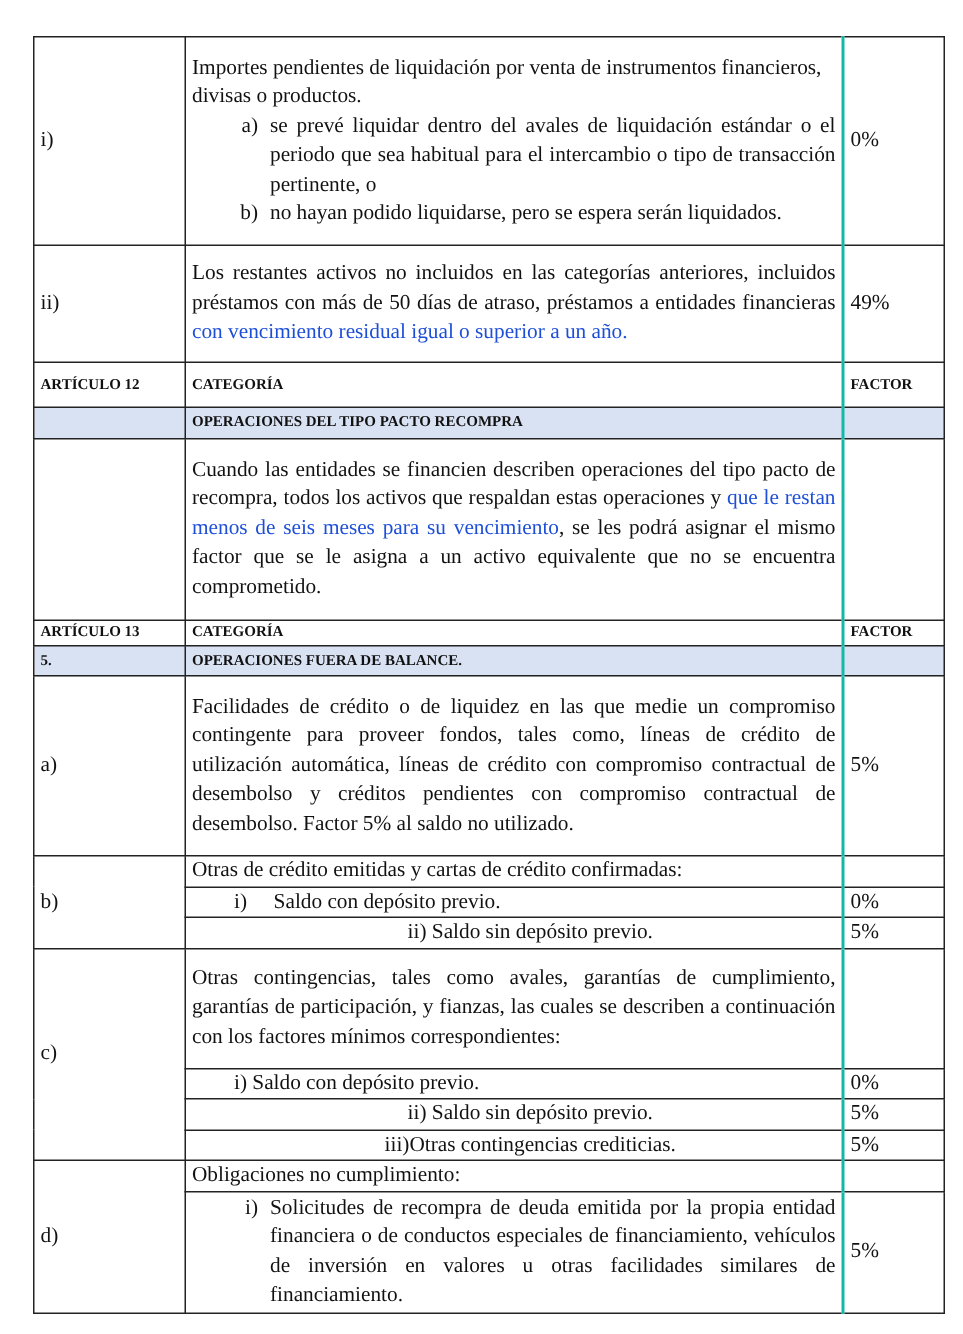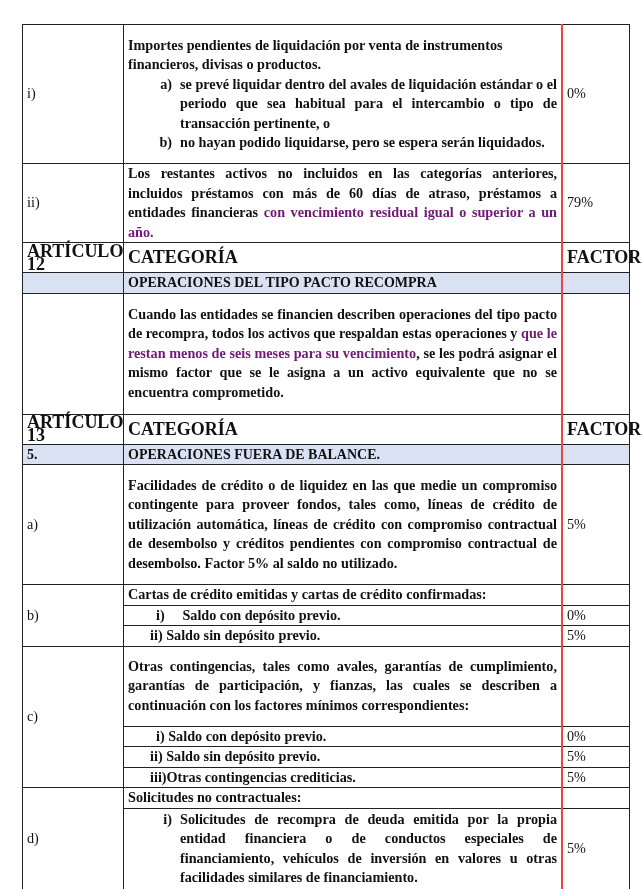--- a/index.html
+++ b/index.html
@@ -6,32 +6,32 @@
   body { width: 642px; height: 889px; position: relative; overflow: hidden;
          font-family: "Liberation Serif", "DejaVu Serif", serif; color: #111; }
   table.doc {
     position: absolute; left: 22px; top: 24px; width: 608px;
     border-collapse: collapse; table-layout: fixed;
     font-size: 14.2px; line-height: 19.5px;
   }
   table.doc td { border: 1px solid #222; padding: 0 4px; vertical-align: middle; }
   table.doc td.c1 { width: 92px; }
   table.doc td.c3 { width: 58px; }
-  table.doc td.col-sub { border-right: 2px solid #ef4444; font-weight: bold; }
+  table.doc td.col-sub { border-right: 2px solid #14b8a6; }
   .just { text-align: justify; }
-  .blue { color: #701a75; }
-  .hdr td { font-weight: bold; font-size: 18px; line-height: 13px; }
+  .blue { color: #1d4ed8; }
+  .hdr td { font-weight: bold; font-size: 10px; line-height: 13px; }
   .hdr td.mid { vertical-align: middle; }
-  .shade td { background: #d9e2f3; font-weight: bold; font-size: 14px; }
+  .shade td { background: #d9e2f3; font-weight: bold; font-size: 10px; }
   ol.alpha { list-style: none; margin: 0; padding: 0; }
   ol.alpha li { display: flex; }
   ol.alpha li .mk { width: 44px; flex: none; text-align: right; padding-right: 8px; }
   ol.alpha li .tx { flex: 1; text-align: justify; }
   .ind { padding-left: 32px !important; }
-  .ind2 { padding-left: 26px !important; }
+  .ind2 { padding-left: 26px !important; text-align: center; }
 </style>
 </head>
 <body>
 
 <table class="doc">
 
   <tbody>
       <tr style="height:139px;">
     <td class="c1">i)</td>
     <td class="col-sub">
@@ -45,62 +45,62 @@
           <span class="mk">b)</span>
           <span class="tx">no hayan podido liquidarse, pero se espera serán liquidados.</span>
         </li>
       </ol>
     </td>
     <td class="c3">0%</td>
   </tr>
 
   <tr style="height:78px;">
     <td class="c1">ii)</td>
-    <td class="col-sub just"><span>Los restantes activos no incluidos en las categorías anteriores, incluidos préstamos con más de 60 días de atraso, préstamos a entidades financieras </span><span class="blue">con vencimiento residual igual o superior a un año.</span></td>
-    <td class="c3">79%</td>
+    <td class="col-sub just"><span>Los restantes activos no incluidos en las categorías anteriores, incluidos préstamos con más de 50 días de atraso, préstamos a entidades financieras </span><span class="blue">con vencimiento residual igual o superior a un año.</span></td>
+    <td class="c3">49%</td>
   </tr>
 
   <tr class="hdr" style="height:30px;">
     <td class="c1">ARTÍCULO 12</td>
     <td class="col-sub mid">CATEGORÍA</td>
     <td class="c3 mid">FACTOR</td>
   </tr>
 
   <tr class="shade" style="height:19px;">
     <td class="c1"></td>
     <td class="col-sub">OPERACIONES DEL TIPO PACTO RECOMPRA</td>
     <td class="c3"></td>
   </tr>
   <tr style="height:121px;">
     <td class="c1"></td>
     <td class="col-sub just"><span>Cuando las entidades se financien describen operaciones del tipo pacto de recompra, todos los activos que respaldan estas operaciones y </span><span class="blue">que le restan menos de seis meses para su vencimiento</span><span>, se les podrá asignar el mismo factor que se le asigna a un activo equivalente que no se encuentra comprometido.</span></td>
     <td class="c3"></td>
   </tr>
 
-  <tr class="hdr" style="height:30px;">
+  <tr class="hdr" style="height:17px;">
     <td class="c1">ARTÍCULO 13</td>
     <td class="col-sub mid">CATEGORÍA</td>
     <td class="c3 mid">FACTOR</td>
   </tr>
 
   <tr class="shade" style="height:20px;">
     <td class="c1">5.</td>
     <td class="col-sub">OPERACIONES FUERA DE BALANCE.</td>
     <td class="c3"></td>
   </tr>
 
   <tr style="height:120px;">
     <td class="c1">a)</td>
     <td class="col-sub just">Facilidades de crédito o de liquidez en las que medie un compromiso contingente para proveer fondos, tales como, líneas de crédito de utilización automática, líneas de crédito con compromiso contractual de desembolso y créditos pendientes con compromiso contractual de desembolso. Factor 5% al saldo no utilizado.</td>
     <td class="c3">5%</td>
   </tr>
 
   <tr style="height:20px;">
     <td class="c1" rowspan="3">b)</td>
-    <td class="col-sub">Cartas de crédito emitidas y cartas de crédito confirmadas:</td>
+    <td class="col-sub">Otras de crédito emitidas y cartas de crédito confirmadas:</td>
     <td class="c3"></td>
   </tr>
   <tr style="height:20px;">
     <td class="col-sub ind">i)  Saldo con depósito previo.</td>
     <td class="c3">0%</td>
   </tr>
   <tr style="height:19px;">
     <td class="col-sub ind2">ii) Saldo sin depósito previo.</td>
     <td class="c3">5%</td>
   </tr>
@@ -118,21 +118,21 @@
     <td class="col-sub ind2">ii) Saldo sin depósito previo.</td>
     <td class="c3">5%</td>
   </tr>
   <tr style="height:20px;margin-left:32px;">
     <td class="col-sub ind2">iii)Otras contingencias crediticias.</td>
     <td class="c3">5%</td>
   </tr>
 
   <tr style="height:20px;">
     <td class="c1" rowspan="2">d)</td>
-    <td class="col-sub">Solicitudes no contractuales:</td>
+    <td class="col-sub">Obligaciones no cumplimiento:</td>
     <td class="c3"></td>
   </tr>
   <tr style="height:81px;">
     <td class="col-sub">
       <ol class="alpha">
         <li>
           <span class="mk">i)</span>
           <span class="tx">Solicitudes de recompra de deuda emitida por la propia entidad financiera o de conductos especiales de financiamiento, vehículos de inversión en valores u otras facilidades similares de financiamiento.</span>
         </li>
       </ol>

